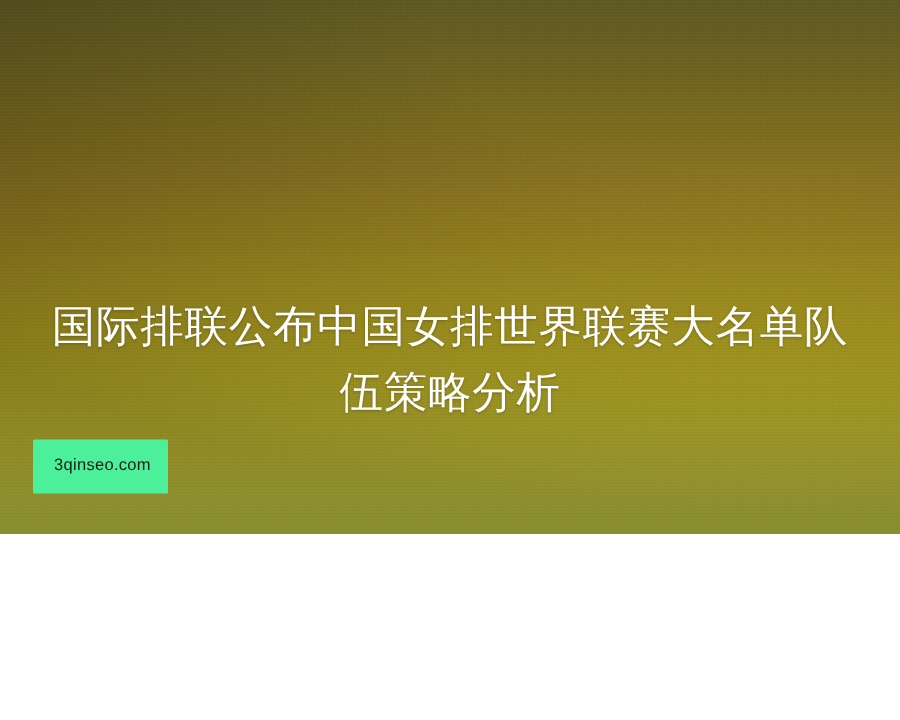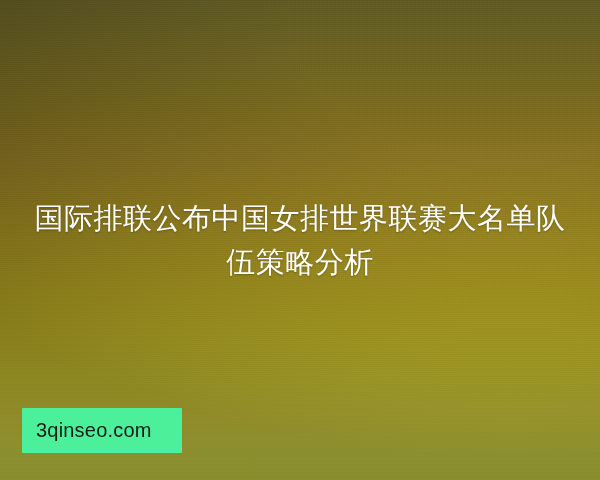--- a/index.html
+++ b/index.html
@@ -8,21 +8,21 @@
   }
   body {
     width: 600px;
     height: 480px;
     overflow: hidden;
     font-family: "Liberation Sans", sans-serif;
   }
   .banner {
     position: relative;
     width: 600px;
-    height: 480px;
+    height: 356px;
     box-sizing: border-box;
     background:
       linear-gradient(180deg,
         #5f5a22 0%,
         #6f6420 14%,
         #7d6c1d 24%,
         #8a7522 33%,
         #97821f 42%,
         #a69320 52%,
         #b2a320 61%,
@@ -65,23 +65,23 @@
     letter-spacing: 0.5px;
     text-shadow: 0 1px 2px rgba(0,0,0,0.25);
     white-space: pre-wrap;
   }
   .watermark {
     position: absolute;
     left: 22px;
     bottom: 27px;
     background: #4df09a;
     color: #1b1b1b;
-    font-size: 20px;
+    font-size: 11px;
     line-height: 1;
-    padding: 12px 30px 13px 14px;
+    padding: 12px 11px 13px 14px;
     border-radius: 1px;
     letter-spacing: 0.2px;
   }
 </style>
 </head>
 <body>
 
 <div class="banner">
   <div class="grain"></div>
   <div class="vignette"></div>

